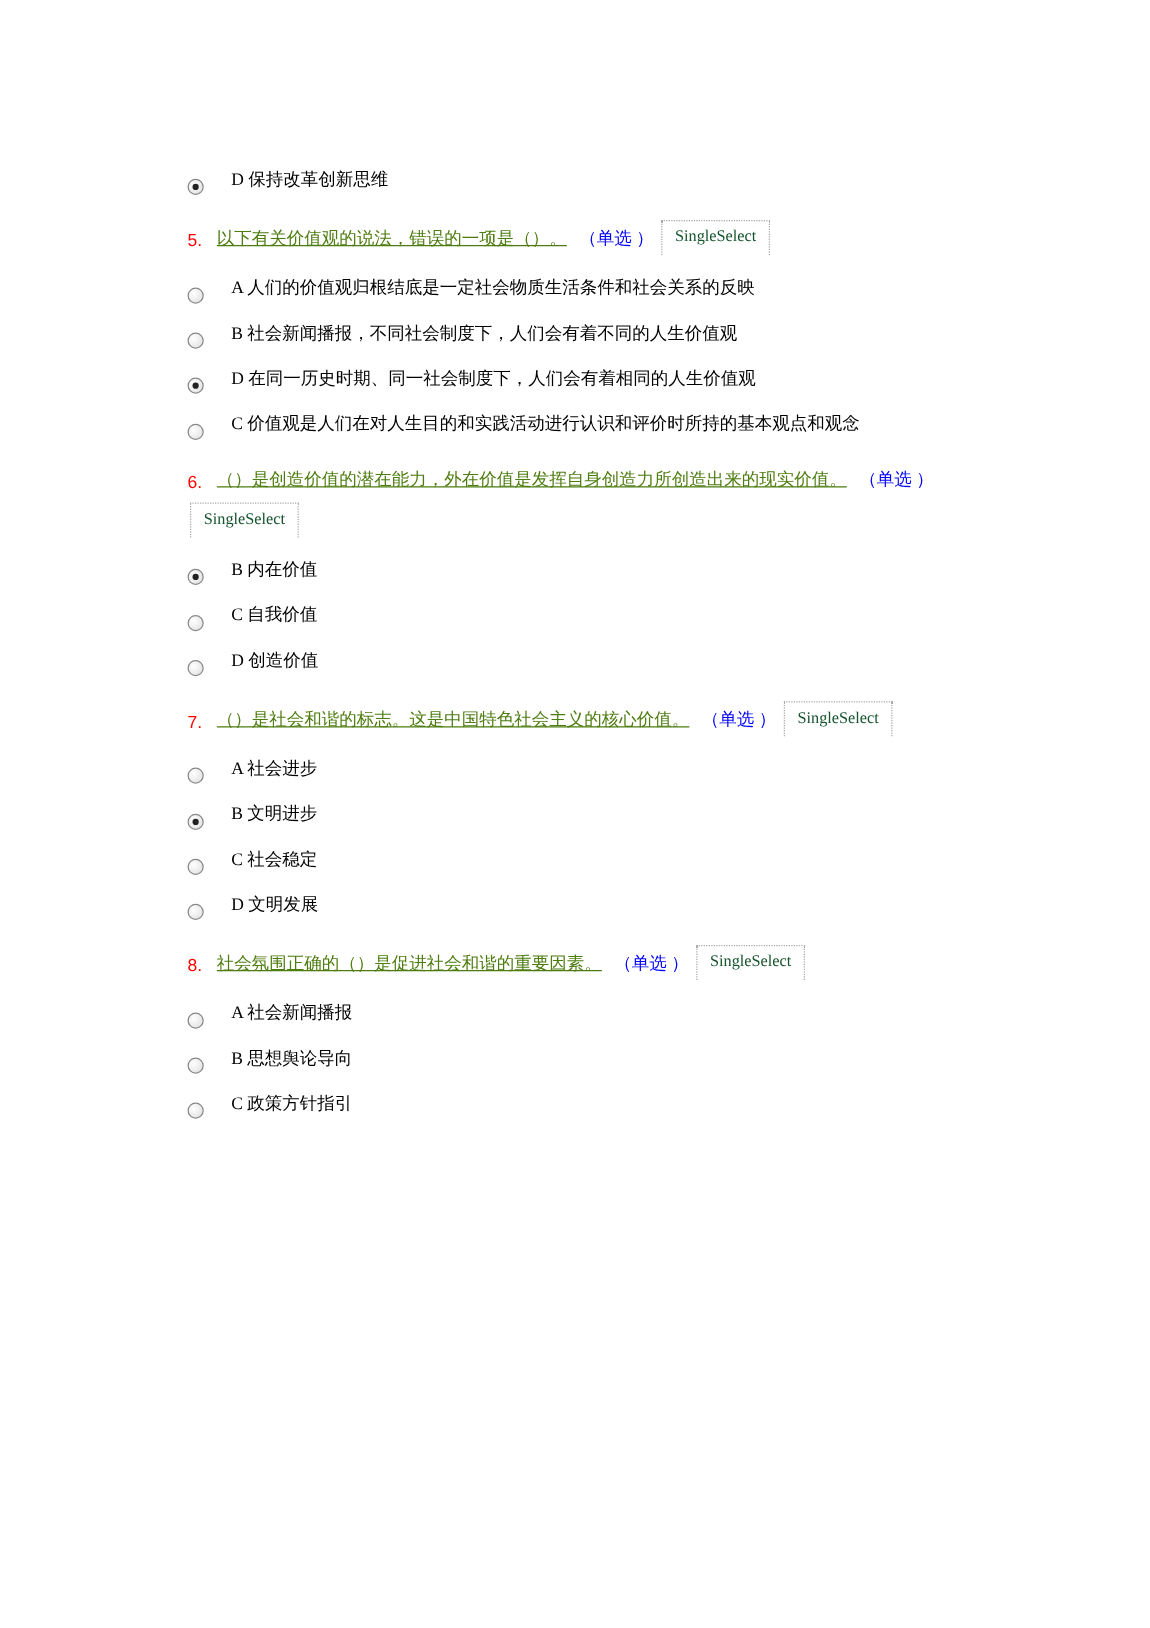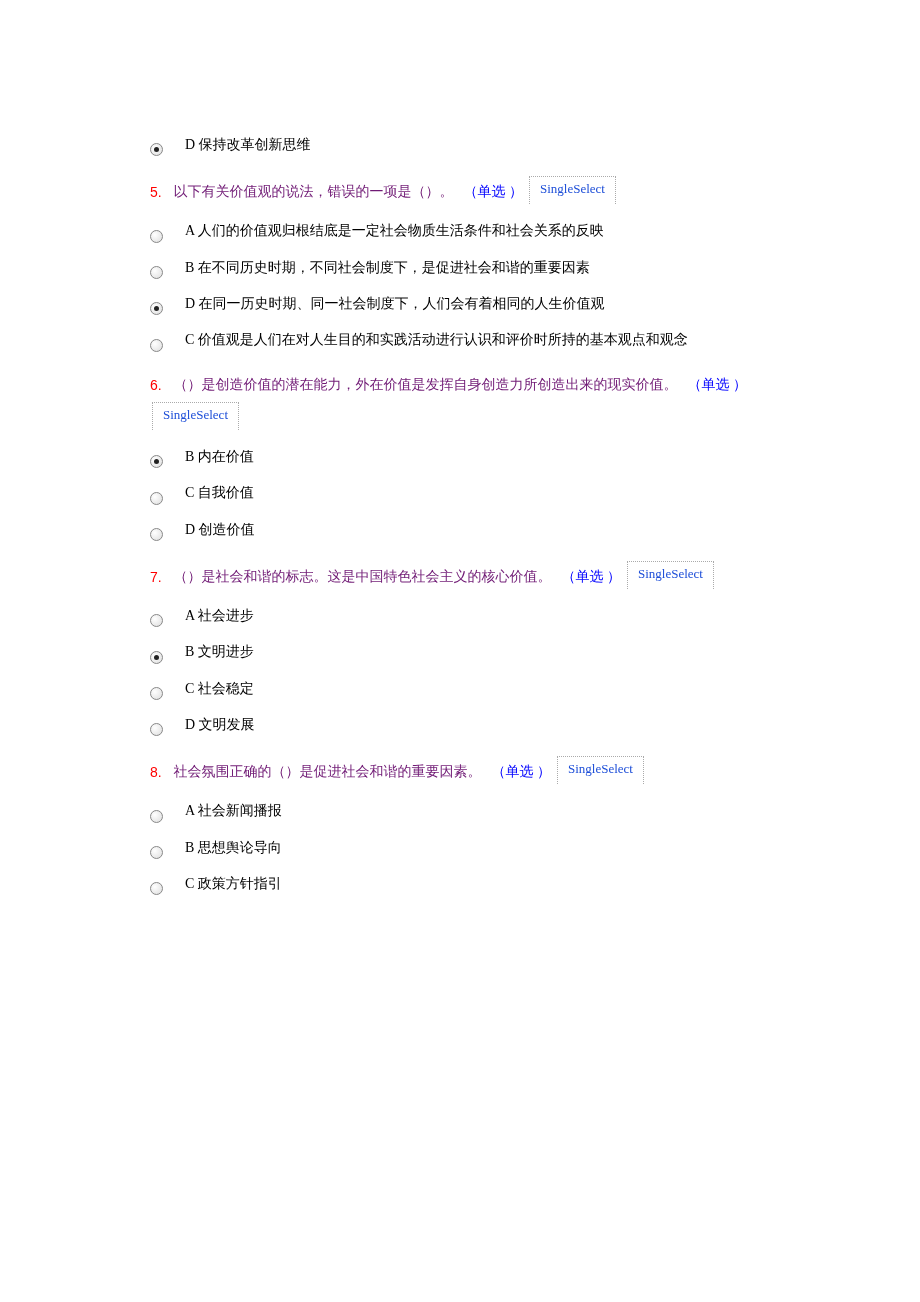--- a/index.html
+++ b/index.html
@@ -48,37 +48,38 @@
       align-items: center;
       gap: 4px;
     }
     .q-num {
       color: #ff0000;
       font-family: Arial, sans-serif;
       font-weight: normal;
       white-space: pre;
     }
     .q-text {
-      color: #701a75;
+      color: #4d7c0f;
+      text-decoration: underline;
     }
     .q-type {
       color: #0000ff;
       margin-left: 6px;
       text-align: right;
     }
     .single-select-box {
       display: inline-block;
       border-top: 1px dotted #aaa;
       border-left: 1px dotted #aaa;
       border-right: 1px dotted #aaa;
       border-bottom: none;
       padding: 2px 10px 4px 10px;
       font-family: "Times New Roman", serif;
       font-size: 13px;
-      color: #1d4ed8;
+      color: #14532d;
       margin-left: 2px;
       position: relative;
       top: -2px;
       text-align: center;
     }
     .select-wrap {
       margin-top: 6px;
       margin-bottom: 6px;
     }
   </style>
@@ -95,21 +96,21 @@
       <span class="q-text">以下有关价值观的说法，错误的一项是（）。</span>
       <span class="q-type">（单选 ）</span>
       <span class="single-select-box">SingleSelect</span>
     </div>
     <div class="option-row">
       <span class="radio"></span>
       <span class="option-text">A 人们的价值观归根结底是一定社会物质生活条件和社会关系的反映</span>
     </div>
     <div class="option-row">
       <span class="radio"></span>
-      <span class="option-text">B 在不同历史时期，不同社会制度下，是促进社会和谐的重要因素</span>
+      <span class="option-text">B 社会新闻播报，不同社会制度下，人们会有着不同的人生价值观</span>
     </div>
     <div class="option-row">
       <span class="radio selected"></span>
       <span class="option-text">D 在同一历史时期、同一社会制度下，人们会有着相同的人生价值观</span>
     </div>
     <div class="option-row">
       <span class="radio"></span>
       <span class="option-text">C 价值观是人们在对人生目的和实践活动进行认识和评价时所持的基本观点和观念</span>
     </div>
     <div class="question-line">

